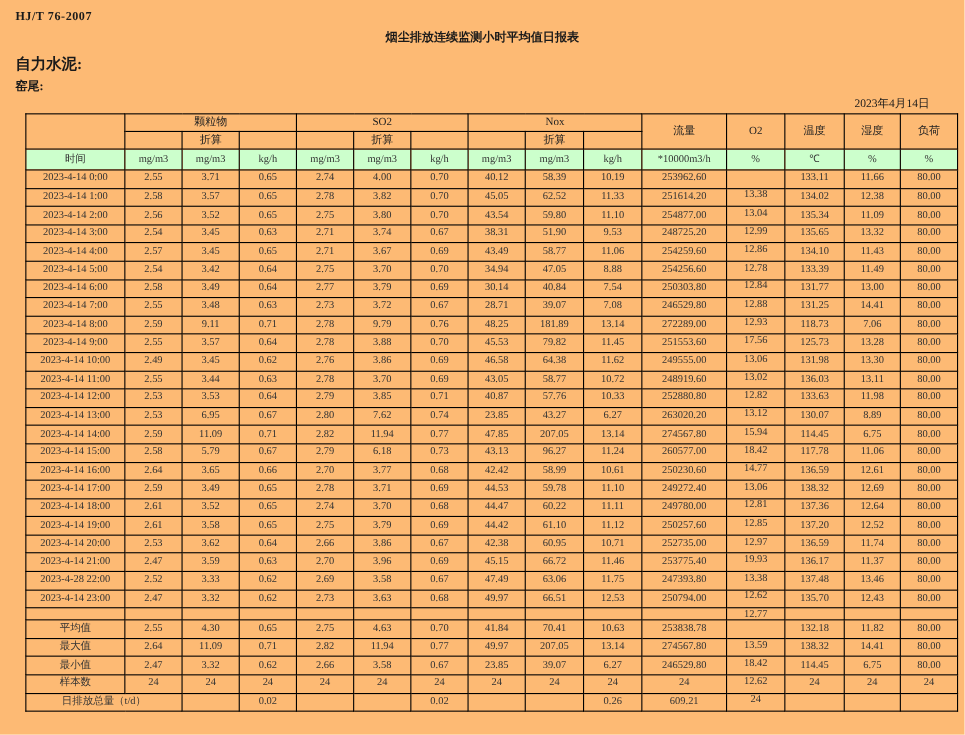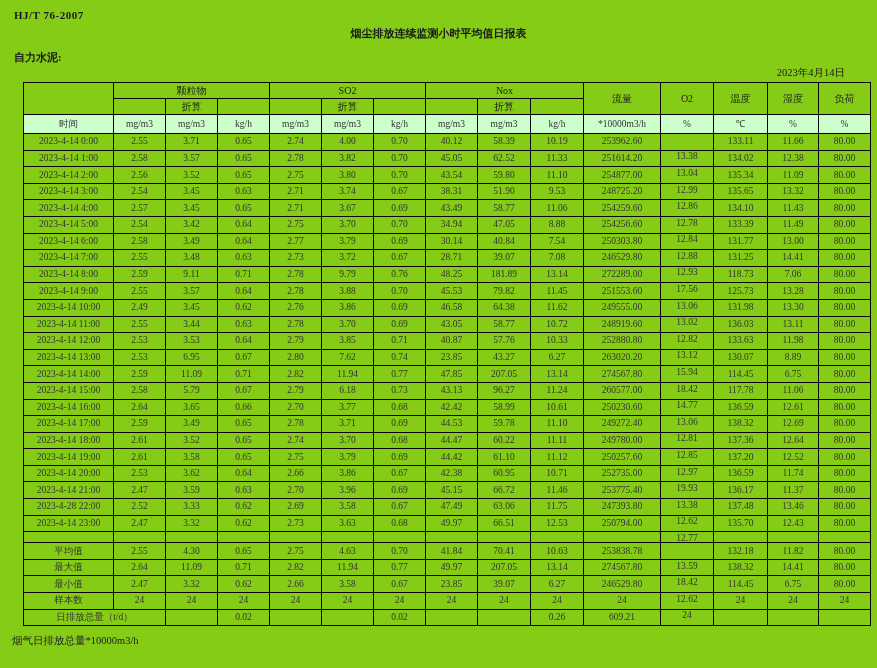--- a/index.html
+++ b/index.html
@@ -1,22 +1,22 @@
 <!DOCTYPE html>
 <html><head>
 <meta charset="utf-8">
 <style>
   html,body{margin:0;padding:0;background:#fff;}
   .report{
-    width:877px;height:668px;background:#84cc16;position:relative;
+    width:877px;height:668px;background:#fdba74;position:relative;
     font-family:"Liberation Serif", serif;color:#1a1a1a;overflow:hidden;
   }
   .std{margin:9px 0 0 14px;font-weight:bold;font-size:11px;letter-spacing:.5px;}
   .title{text-align:center;font-weight:bold;font-size:11px;margin-top:5px;}
-  .company{margin:9px 12px 0 14px;font-weight:bold;font-size:11px;}
+  .company{margin:9px 12px 0 14px;font-weight:bold;font-size:14px;}
   .site{margin:3px 0 0 14px;font-weight:bold;font-size:11px;}
   .date{text-align:right;margin:1px 32px 2px 0;font-size:10.5px;}
   table.rep{
     border-collapse:collapse;table-layout:fixed;margin-left:23px;width:847px;
   }
   table.rep td, table.rep th{
     border:1px solid #000;padding:0;text-align:center;font-weight:normal;
     font-size:9.5px;line-height:1.15;color:#333;white-space:nowrap;overflow:hidden;
     height:15.6px;
   }
@@ -31,20 +31,21 @@
   td.total-label{text-align:left;padding-left:4px;}
   .footer{margin:8px 0 0 12px;font-size:10.5px;color:#222;}
 </style>
 </head>
 <body>
 
 <div class="report">
   <div class="std">HJ/T 76-2007</div>
   <div class="title">烟尘排放连续监测小时平均值日报表</div>
   <div class="company">自力水泥:</div>
+  <div class="site">窑尾:</div>
   <div class="date">2023年4月14日</div>
 
   <table class="rep">
     <colgroup>
       <col style="width:90px">
         <col style="width:52px">
         <col style="width:52px">
         <col style="width:52px">
       <col style="width:52px">
         <col style="width:52px">
@@ -611,17 +612,13 @@
         <td>0.26</td>
         <td>609.21</td>
         <td></td>
         <td></td>
         <td></td>
         <td></td>
       </tr>
     </tbody>
   </table>
 
-  <div class="footer">
-    <div class="line1">烟气日排放总量*10000m3/h</div>
-
-  </div>
 </div>
 
 </body></html>

